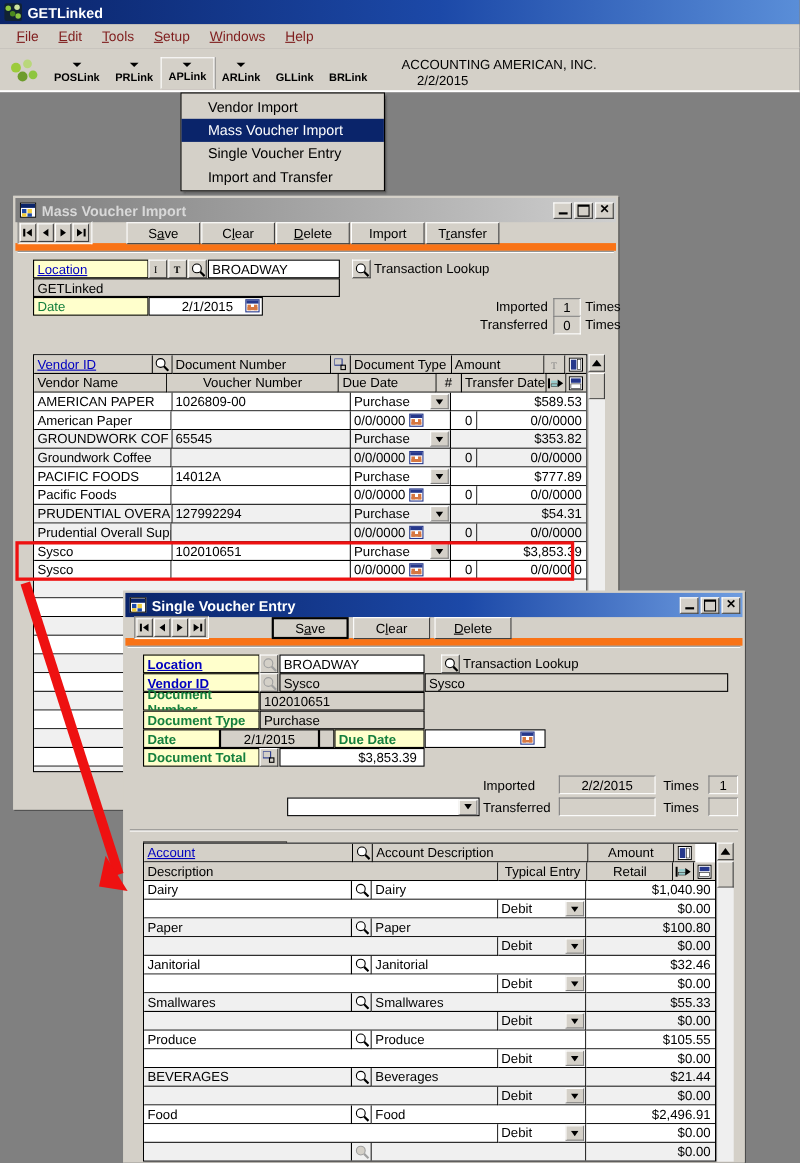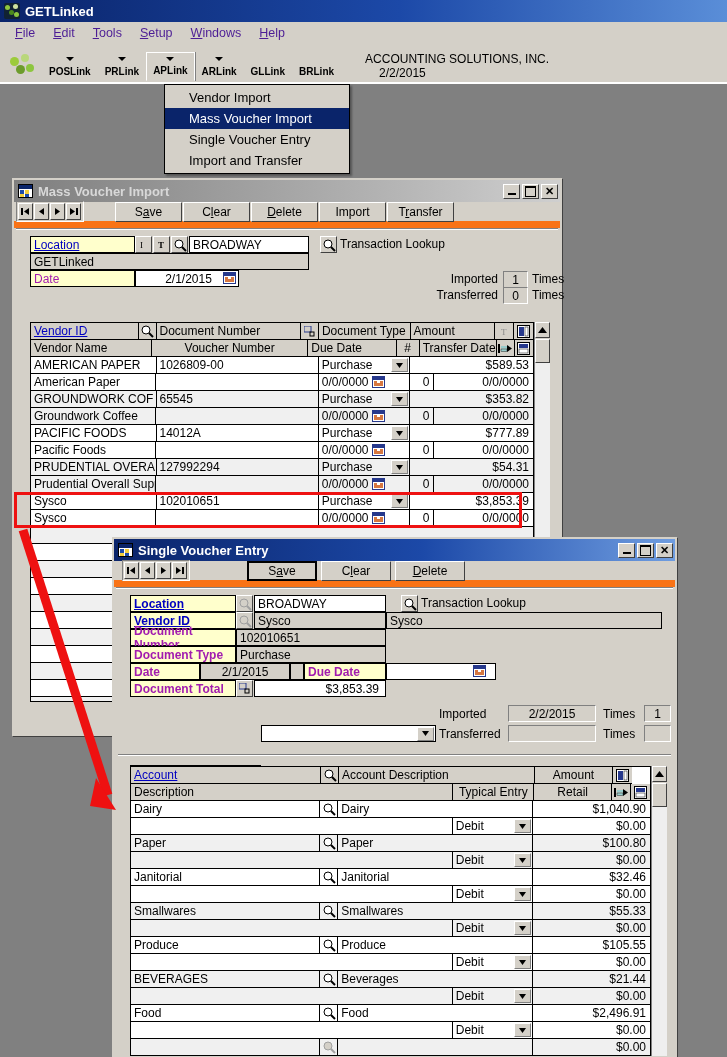--- a/index.html
+++ b/index.html
@@ -32,21 +32,21 @@
   .app-logo i:nth-child(2){ left:9px; top:1px; background:#cfe3a0;}
   .app-logo i:nth-child(3){ left:5px; top:7px; background:#4c8a1e;}
   .app-logo i:nth-child(4){ left:10px; top:9px;}
 
   .menubar {
     position: absolute; left: 0; top: 22px; width: 727px; height: 22px;
     background: #d4d0c8; display: flex; align-items: center; padding-left: 6px;
     border-bottom: 1px solid #d4d0c8;
   }
   .menubar .mi {
-    padding: 2px 9px; font-size: 12.5px; color: #4c1d95; cursor: default;
+    padding: 2px 9px; font-size: 12.5px; color: #7f1d1d; cursor: default;
   }
   .menubar .mi u { text-decoration: underline; }
 
   .toolbar {
     position: absolute; left: 0; top: 44px; width: 727px; height: 40px;
     background: #d4d0c8; border-bottom: 2px solid #fff;
     display: flex; align-items: flex-end;
   }
   .toolbar-logo {
     width: 30px; height: 28px; margin: 0 4px 2px 8px; position: relative; flex: 0 0 auto;
@@ -142,21 +142,21 @@
     height: 20px; display: flex; align-items: center; justify-content: center;
     font-size: 12px; color: #000; margin-left: 1px; padding: 0 6px;
   }
   .tbtn.defaulted { border: 2px solid #000; }
   .tbtn u { text-decoration: underline; }
 
   
   .fld-lbl {
     background: #ffffcc; border: 1px solid #000; height: 17px;
     display: flex; align-items: center; padding-left: 3px;
-    font-size: 12px; color: #a21caf;
+    font-size: 12px; color: #15803d;
   }
   .fld-lbl.link { color: #0000c0; text-decoration: underline; }
   .fld-lbl.bold { font-weight: bold; }
   .fld-val {
     background: #fff; border: 1px solid #000; height: 17px;
     display: flex; align-items: center; padding-left: 3px; font-size: 12px;
   }
   .fld-flat {
     background: #d4d0c8; border: 1px solid #000; height: 17px;
     display: flex; align-items: center; padding-left: 3px; font-size: 12px;
@@ -278,21 +278,21 @@
       <span class="caret"></span>
       <span>ARLink</span>
     </div>
     <div class="tb-item">
       <span>GLLink</span>
     </div>
     <div class="tb-item">
       <span>BRLink</span>
     </div>
     <div class="company-box">
-      <div>ACCOUNTING  SOLUTIONS, INC.</div>
+      <div>ACCOUNTING  AMERICAN, INC.</div>
       <div class="cdate">2/2/2015</div>
     </div>
   </div>
 
   <div class="mdi"></div>
 
   <div class="dropdown">
     <div class="di">Vendor Import</div>
     <div class="di sel">Mass Voucher Import</div>
     <div class="di">Single Voucher Entry</div>

